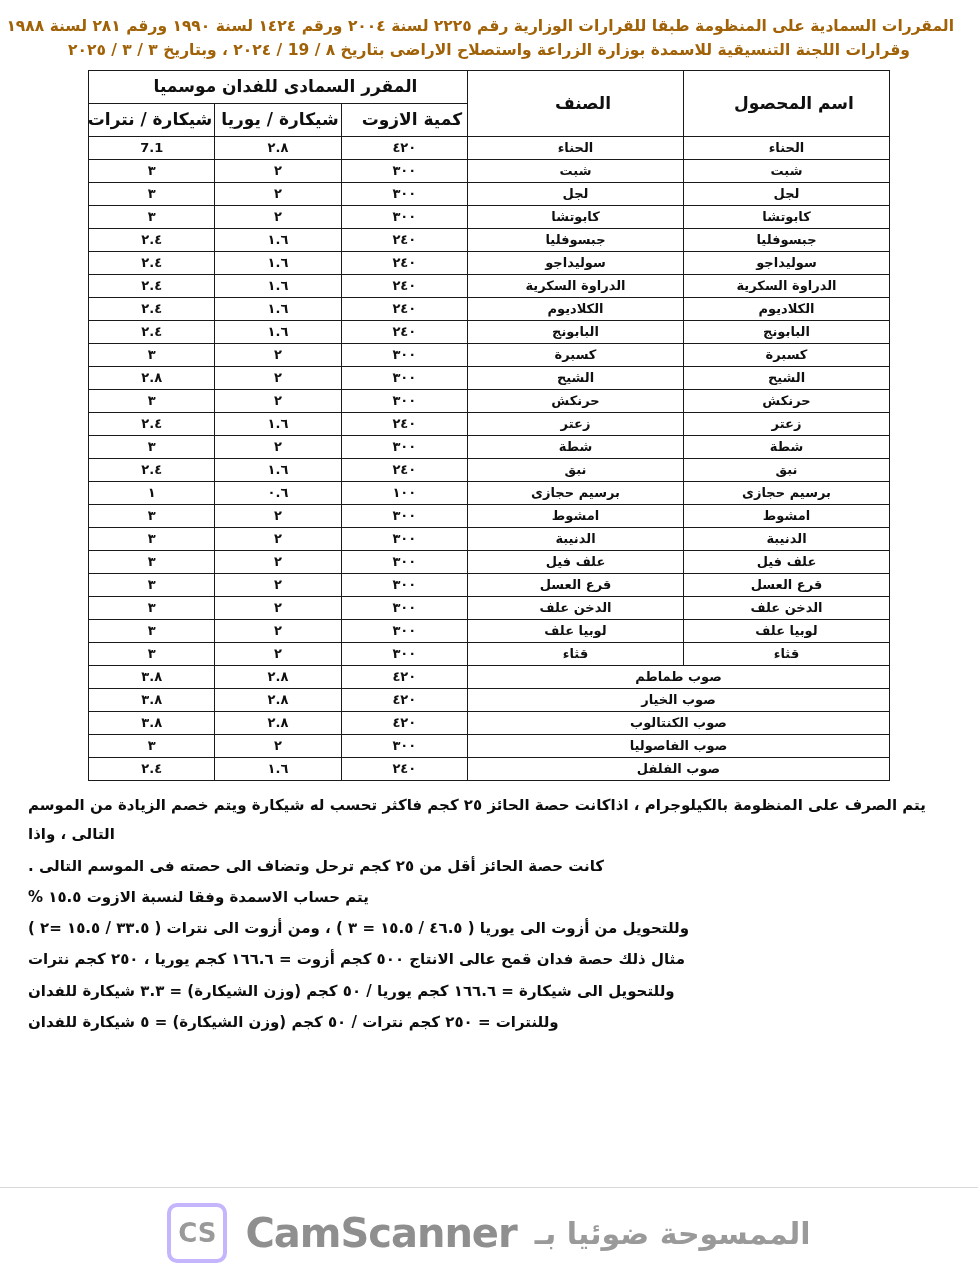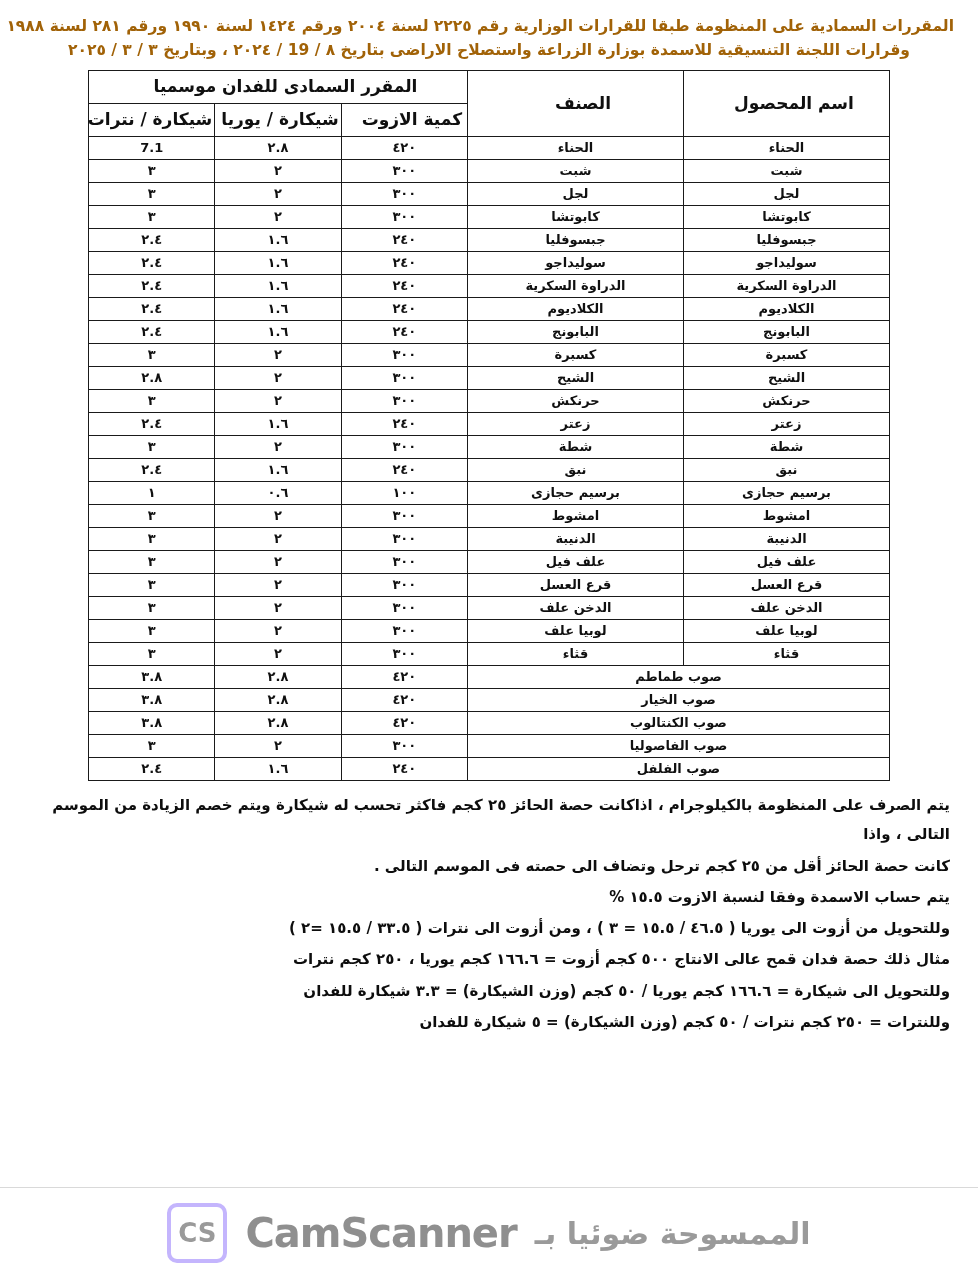--- a/index.html
+++ b/index.html
@@ -55,21 +55,21 @@
   }
   .col-crop{width:186px;}
   .col-variety{width:196px;}
   .col-nitro{width:140px;}
   .col-urea{width:140px;}
   .col-nitrate{width:140px;}
   .hdr-group{height:26px;font-size:14px;}
   .span-variety{text-align:center;}
   .notes{
     margin:10px 10px 0 10px;
-    text-align:right;
+    text-align:left;
     font-size:15px;
     font-weight:700;
     line-height:1.95;
     color:#0d0d0d;
   }
   .notes p{margin:0 0 2px 0;}
   .watermark{
     position:absolute;
     left:0;right:0;
     bottom:8px;

